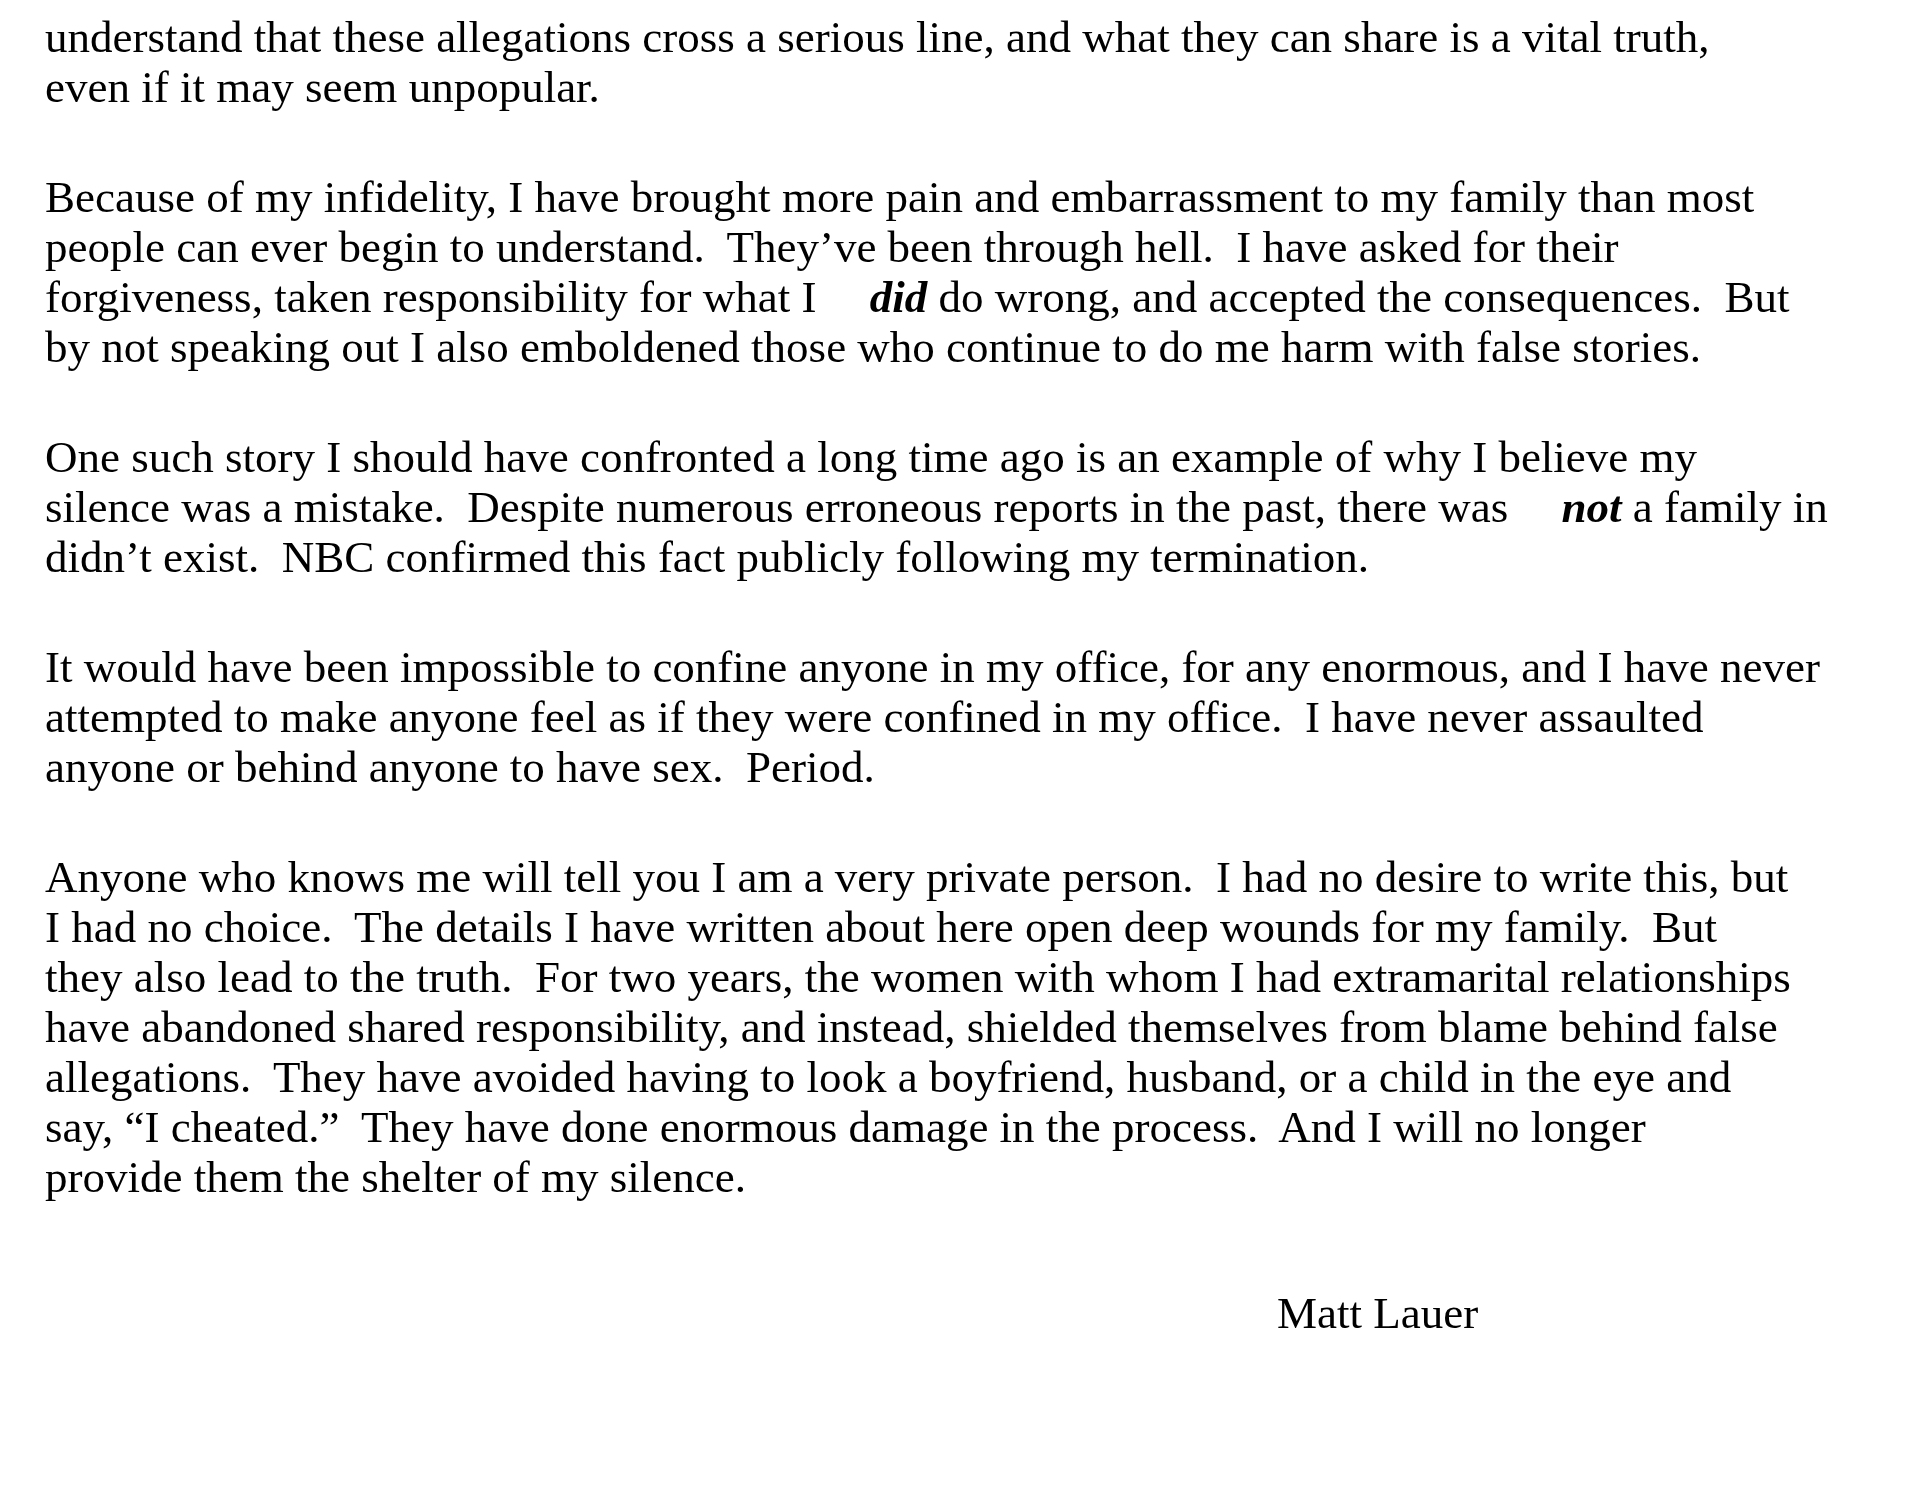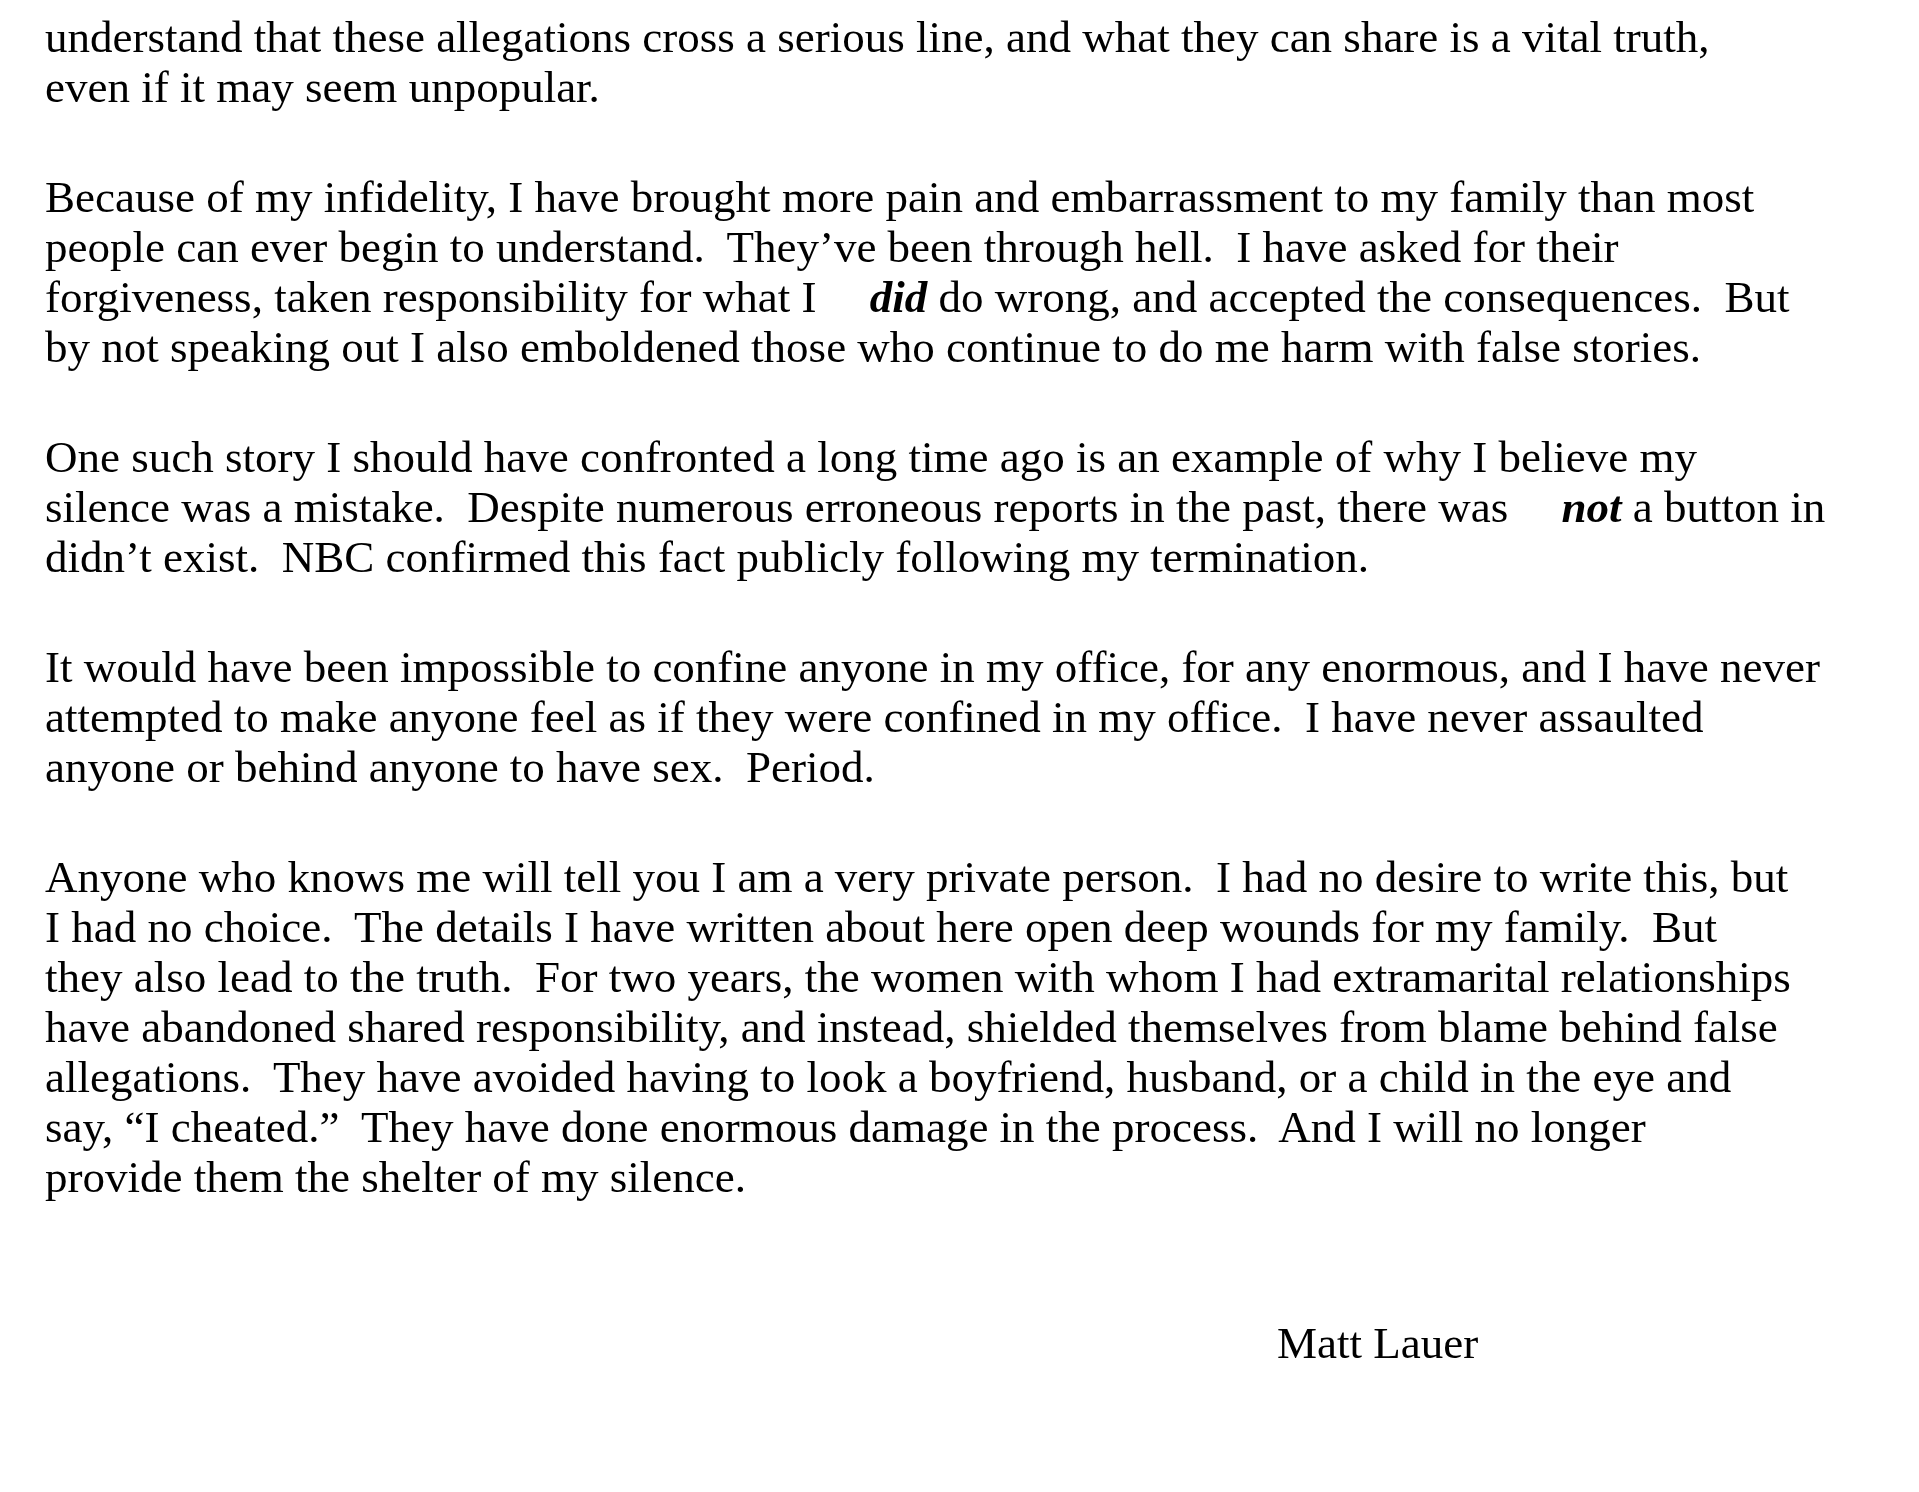--- a/index.html
+++ b/index.html
@@ -25,21 +25,21 @@
   }
   .line {
     white-space: pre;
   }
   .emph {
     font-weight: bold;
     font-style: italic;
     margin-left: 42px;
   }
   .signature {
-    margin-top: 116px;
+    margin-top: 86px;
     padding-left: 1232px;
     white-space: pre;
   }
 </style>
 </head>
 <body>
 
 <div class="page">
   <div class="doc-body">
       <div class="paragraph">
@@ -47,21 +47,21 @@
         <div class="line"><span>even if it may seem unpopular.</span></div>
       </div>
       <div class="paragraph">
         <div class="line"><span>Because of my infidelity, I have brought more pain and embarrassment to my family than most</span></div>
         <div class="line"><span>people can ever begin to understand.  They’ve been through hell.  I have asked for their</span></div>
         <div class="line"><span>forgiveness, taken responsibility for what I </span><span class="emph">did</span><span> do wrong, and accepted the consequences.  But</span></div>
         <div class="line"><span>by not speaking out I also emboldened those who continue to do me harm with false stories.</span></div>
       </div>
       <div class="paragraph">
         <div class="line"><span>One such story I should have confronted a long time ago is an example of why I believe my</span></div>
-        <div class="line"><span>silence was a mistake.  Despite numerous erroneous reports in the past, there was </span><span class="emph">not</span><span> a button in</span></div>
+        <div class="line"><span>silence was a mistake.  Despite numerous erroneous reports in the past, there was </span><span class="emph">not</span><span> a family in</span></div>
         <div class="line"><span>didn’t exist.  NBC confirmed this fact publicly following my termination.</span></div>
       </div>
       <div class="paragraph">
         <div class="line"><span>It would have been impossible to confine anyone in my office, for any enormous, and I have never</span></div>
         <div class="line"><span>attempted to make anyone feel as if they were confined in my office.  I have never assaulted</span></div>
         <div class="line"><span>anyone or behind anyone to have sex.  Period.</span></div>
       </div>
       <div class="paragraph">
         <div class="line"><span>Anyone who knows me will tell you I am a very private person.  I had no desire to write this, but</span></div>
         <div class="line"><span>I had no choice.  The details I have written about here open deep wounds for my family.  But</span></div>

